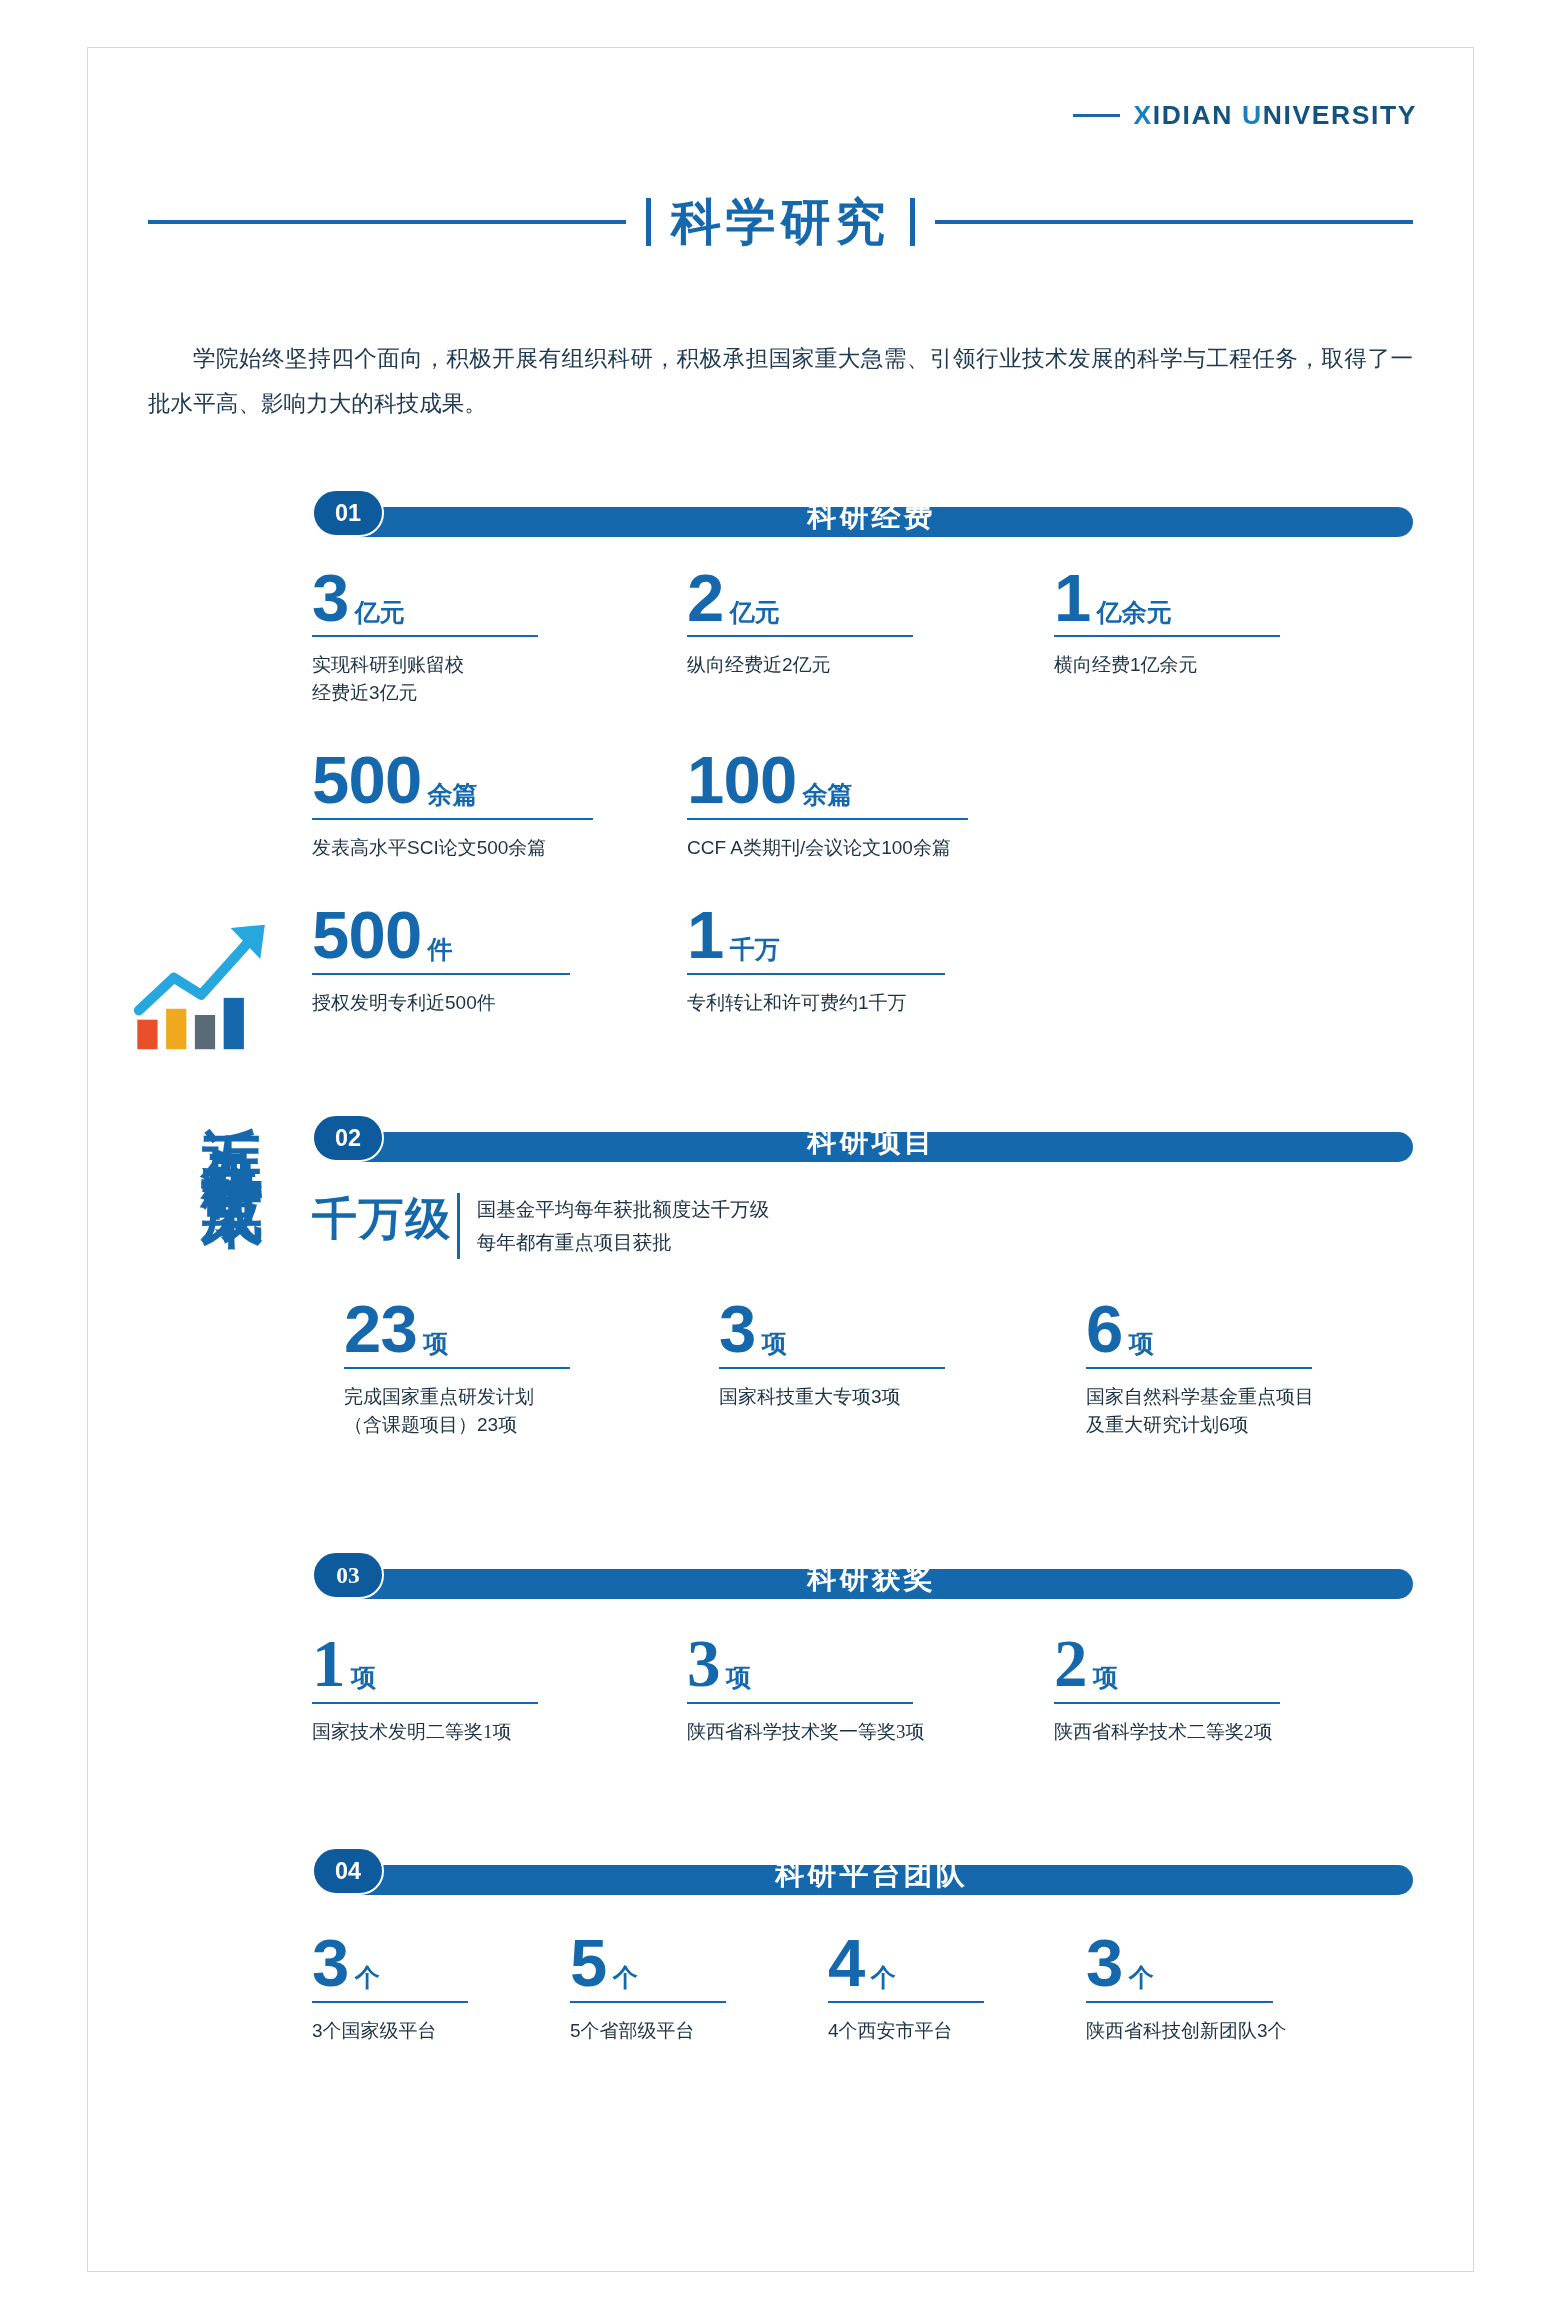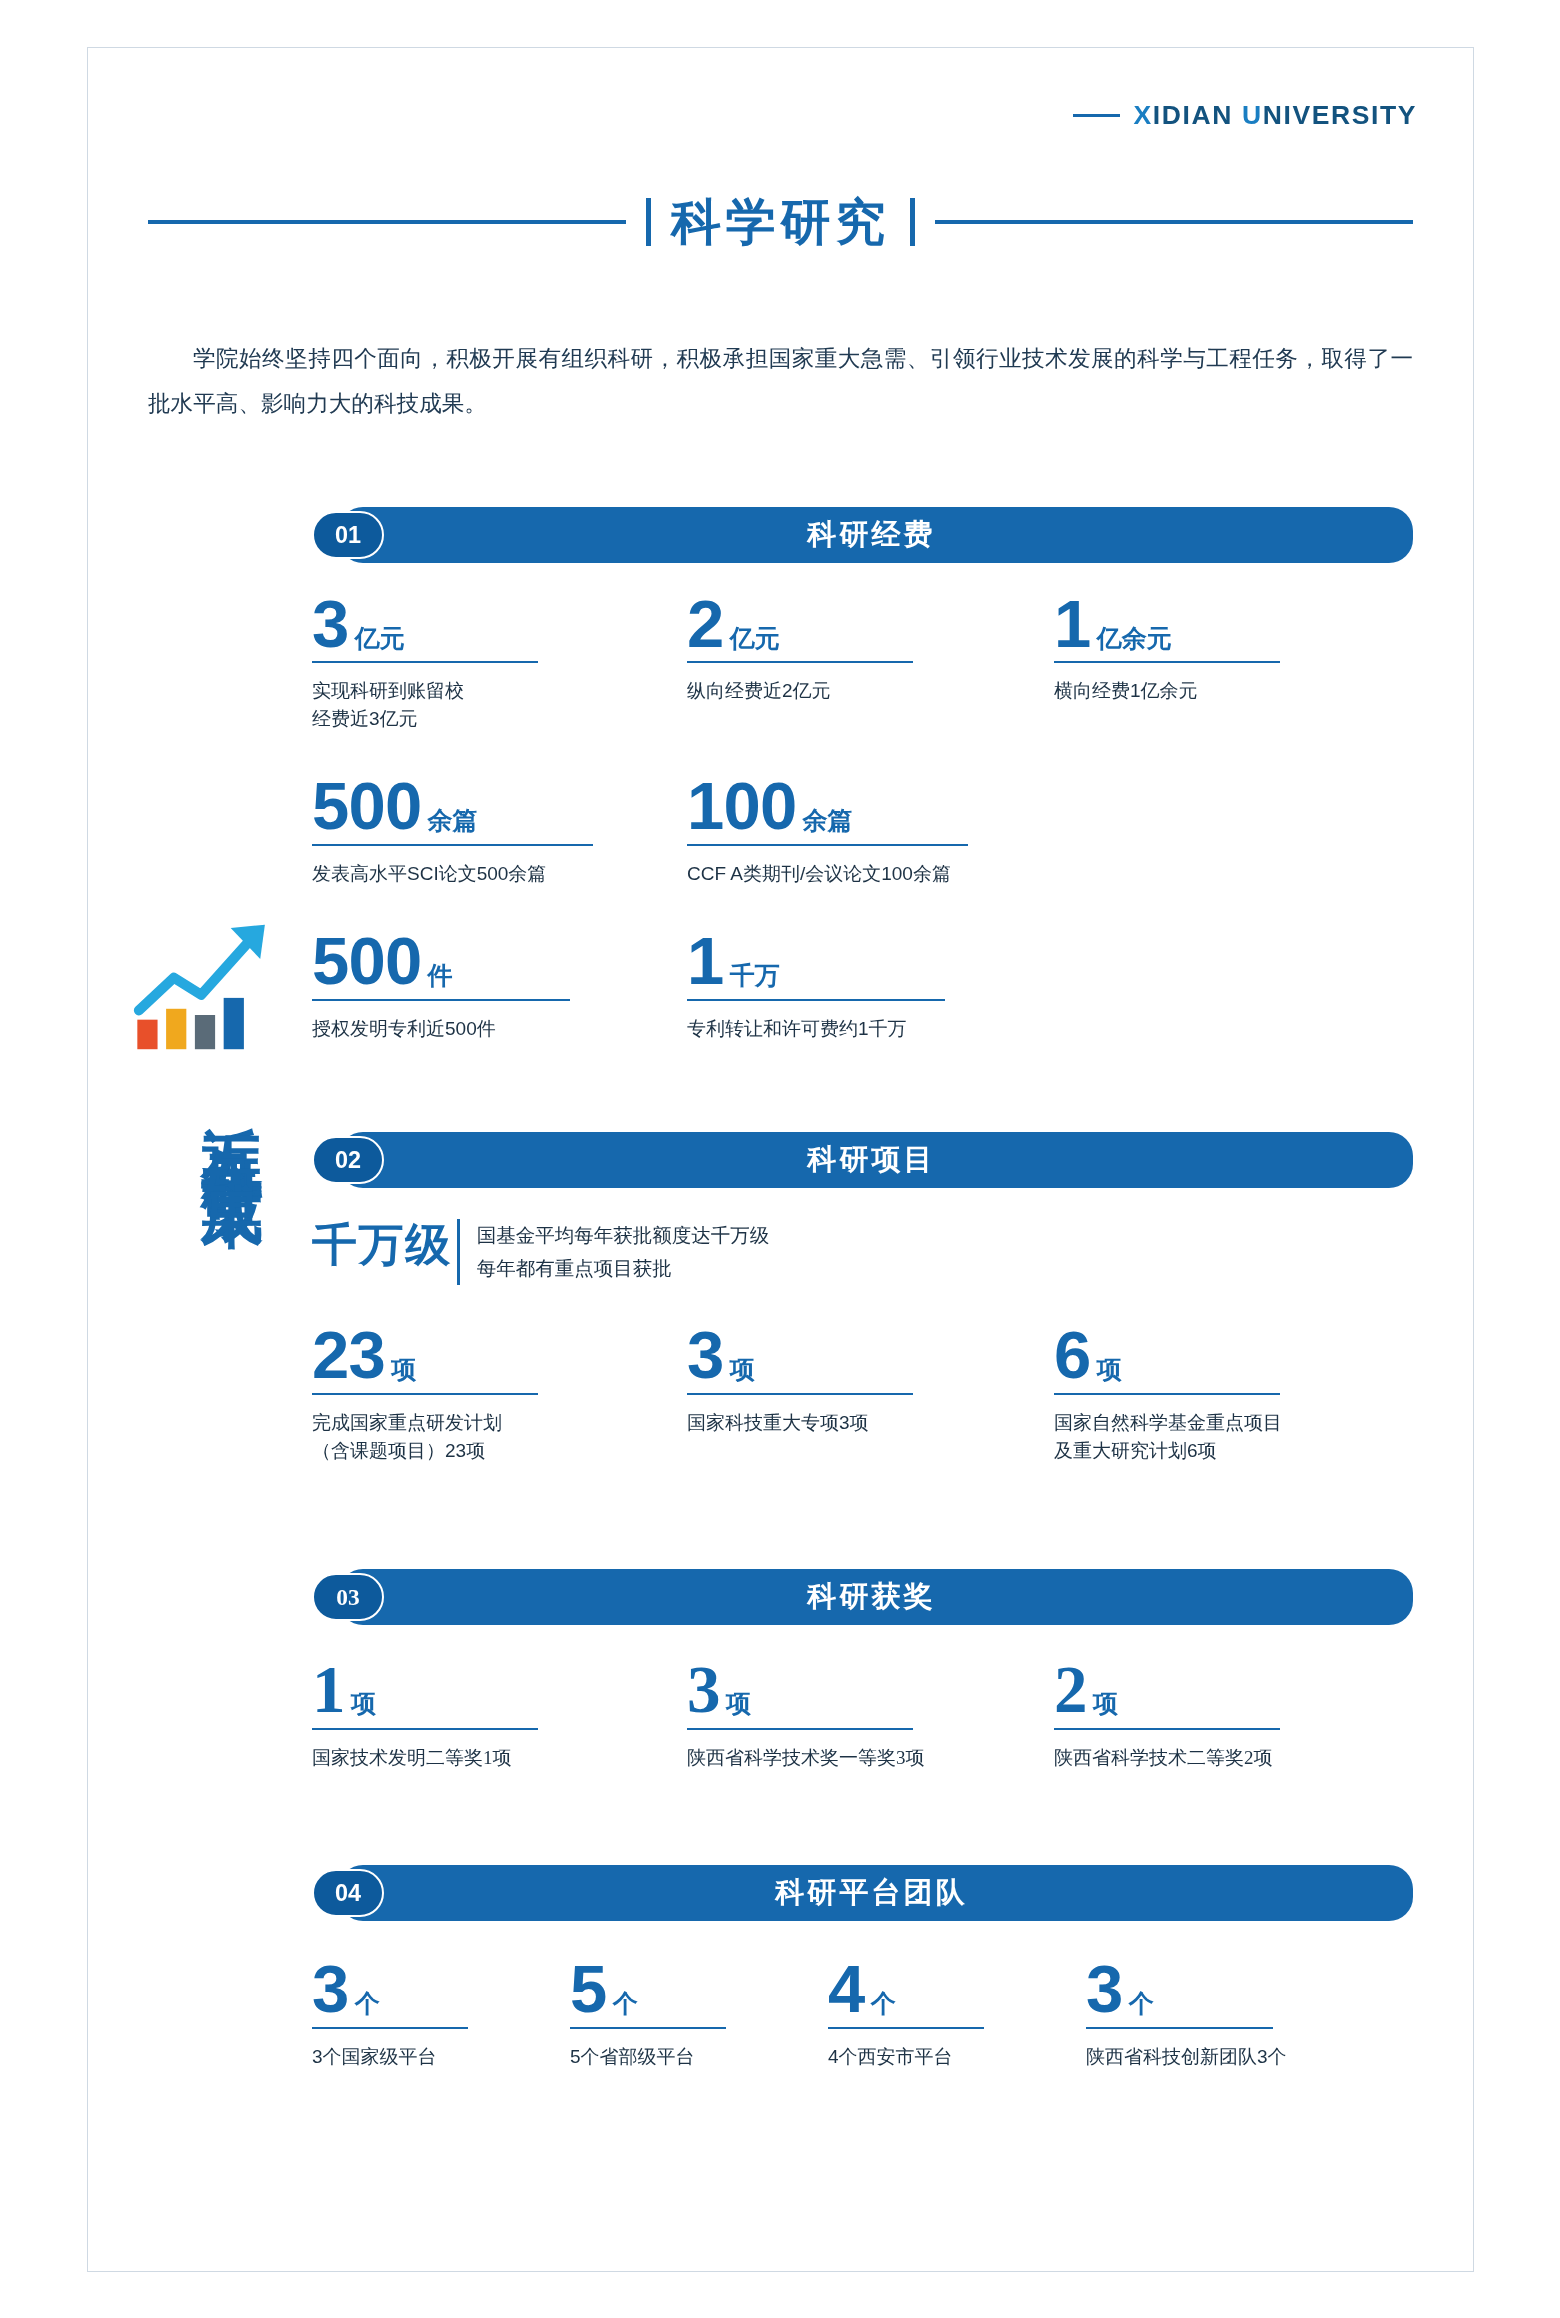--- a/index.html
+++ b/index.html
@@ -116,23 +116,23 @@
     height: 140px;
   }
   
   .section {
     position: absolute;
     left: 312px;
     right: 148px;
   }
   .banner {
     position: relative;
-    height: 56px;
-    display: flex;
-    align-items: center;
+    height: 30px;
+    display: flex;
+    align-items: flex-end;
   }
   .banner-bg {
     position: absolute;
     left: 26.5px;
     right: 0;
     top: 0;
     bottom: 0;
     background: #1668ad;
     border-radius: 24px;
   }
@@ -330,21 +330,21 @@
       <div class="banner-badge">02</div>
       <div class="banner-title">科研项目</div>
     </div>
     <div class="qw-row">
       <div class="qw-num">千万级</div>
       <div class="qw-text">
         <div>国基金平均每年获批额度达千万级</div>
         <div>每年都有重点项目获批</div>
       </div>
     </div>
-    <div class="stats" style="margin-top:36px;">
+    <div class="stats" style="margin-top:36px;margin-left:32px;">
       <div class="stat" style="width:375px;">
         <div class="num-line">
           <span class="num">23</span>
           <span class="unit">项</span>
         </div>
         <div class="desc" style="white-space:pre-line;">完成国家重点研发计划
 （含课题项目）23项</div>
       </div>
       <div class="stat" style="width:367px;">
         <div class="num-line">

